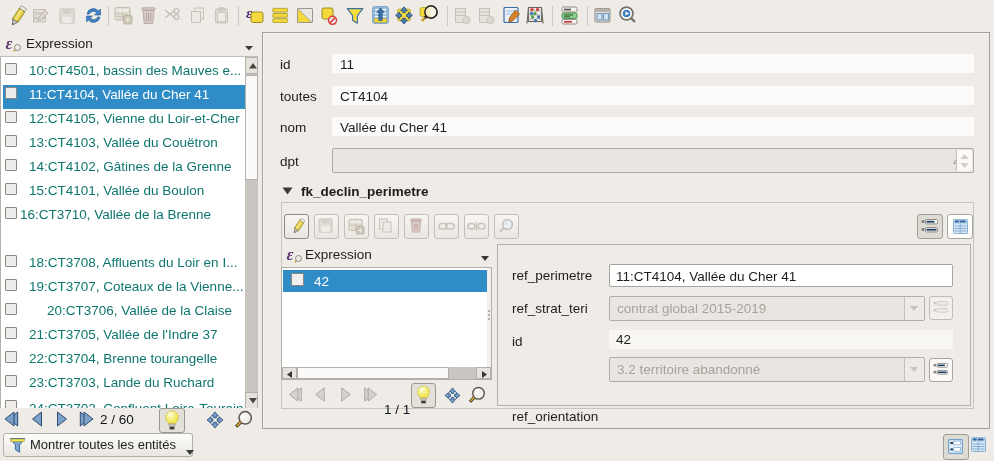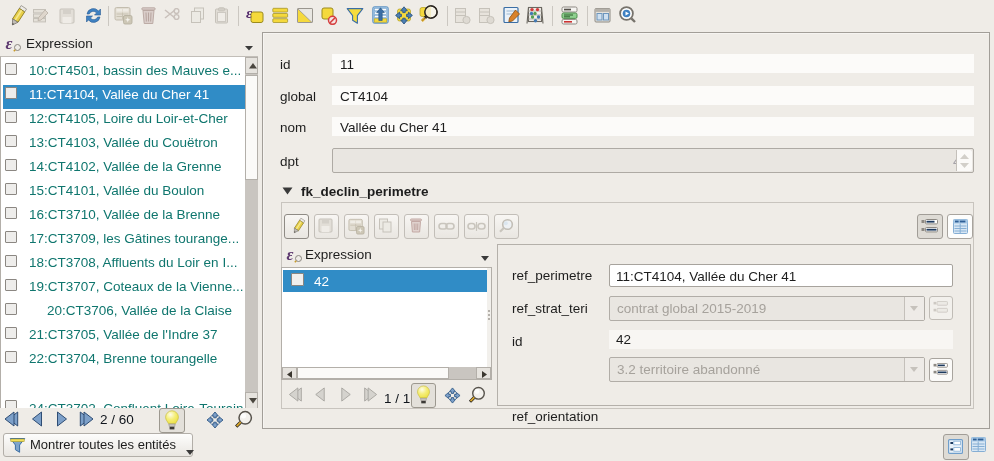--- a/index.html
+++ b/index.html
@@ -220,61 +220,61 @@
   <div class="row" style="top:4px;">
       <span class="cb"></span>
       <span style="position:absolute;left:26px;top:2px;">10:CT4501, bassin des Mauves e...</span>
     </div>
   <div class="row" style="top:28px;background:#308cc6;color:#ffffff;width:243px;">
       <span class="cb" style="border-color:#8a8681;"></span>
       <span style="position:absolute;left:26px;top:2px;">11:CT4104, Vallée du Cher 41</span>
     </div>
   <div class="row" style="top:52px;">
       <span class="cb"></span>
-      <span style="position:absolute;left:26px;top:2px;">12:CT4105, Loire du Loir-et-Cher</span>
+      <span style="position:absolute;left:26px;top:2px;">12:CT4105, Vienne du Loir-et-Cher</span>
     </div>
   <div class="row" style="top:76px;">
       <span class="cb"></span>
       <span style="position:absolute;left:26px;top:2px;">13:CT4103, Vallée du Couëtron</span>
     </div>
   <div class="row" style="top:100px;">
       <span class="cb"></span>
-      <span style="position:absolute;left:26px;top:2px;">14:CT4102, Vallée de la Grenne</span>
+      <span style="position:absolute;left:26px;top:2px;">14:CT4102, Gâtines de la Grenne</span>
     </div>
   <div class="row" style="top:124px;">
       <span class="cb"></span>
       <span style="position:absolute;left:26px;top:2px;">15:CT4101, Vallée du Boulon</span>
     </div>
   <div class="row" style="top:148px;">
       <span class="cb"></span>
-      <span style="position:absolute;left:26px;top:2px;">16:CT3710, Vallée de la Brenne</span>
-    </div>
-  <div class="row" style="top:172px;">
-      <span class="cb"></span>
-      <span style="position:absolute;left:26px;top:2px;">17:CT3709, les Gâtines tourange...</span>
+      <span style="position:absolute;left:17px;top:2px;">16:CT3710, Vallée de la Brenne</span>
     </div>
   <div class="row" style="top:196px;">
       <span class="cb"></span>
       <span style="position:absolute;left:26px;top:2px;">18:CT3708, Affluents du Loir en I...</span>
     </div>
   <div class="row" style="top:220px;">
       <span class="cb"></span>
       <span style="position:absolute;left:26px;top:2px;">19:CT3707, Coteaux de la Vienne...</span>
     </div>
   <div class="row" style="top:244px;">
       <span class="cb"></span>
       <span style="position:absolute;left:44px;top:2px;">20:CT3706, Vallée de la Claise</span>
     </div>
   <div class="row" style="top:268px;">
       <span class="cb"></span>
       <span style="position:absolute;left:26px;top:2px;">21:CT3705, Vallée de l'Indre 37</span>
     </div>
   <div class="row" style="top:292px;">
       <span class="cb"></span>
       <span style="position:absolute;left:26px;top:2px;">22:CT3704, Brenne tourangelle</span>
+    </div>
+  <div class="row" style="top:316px;">
+      <span class="cb"></span>
+      <span style="position:absolute;left:26px;top:2px;">23:CT3703, Lande du Ruchard</span>
     </div>
   <div class="row" style="top:341px;">
       <span class="cb"></span>
       <span style="position:absolute;left:26px;top:3px;">24:CT3702, Confluent Loire-Tourain</span>
     </div>
 
   <div class="abs" style="left:244px;top:0;width:13px;height:352px;background:#c9c5c0;">
     <div class="abs" style="left:0;top:0;width:13px;height:17px;background:#e6e3de;border:1px solid #b3afa9;box-sizing:border-box;">
       <svg class="abs" style="left:2.5px;top:5px" width="8" height="6" viewBox="0 0 8 6">
           <path d="M4 0 L8 5.5 L0 5.5 Z" fill="#4a463f"></path>
@@ -365,21 +365,21 @@
   <line x1="1.5" y1="9.5" x2="13.5" y2="9.5" stroke="#85aed4"></line>
   <line x1="1.5" y1="12" x2="13.5" y2="12" stroke="#85aed4"></line>
 </svg>
 
 <div class="abs" style="left:262px;top:32px;width:728px;height:397px;border:1px solid #a29e98;box-sizing:border-box;background:#efece7;box-shadow:inset 1px 1px 0 #f6f4f1;"></div>
 
 <div class="lbl" style="left:280px;top:57px;">id</div>
 <div class="field" style="left:332px;top:54px;width:642px;height:19px;"></div>
 <div class="ftext" style="left:340px;top:57px;">11</div>
 
-<div class="lbl" style="left:280px;top:89px;">global</div>
+<div class="lbl" style="left:280px;top:89px;">toutes</div>
 <div class="field" style="left:332px;top:86px;width:642px;height:19px;"></div>
 <div class="ftext" style="left:340px;top:89px;">CT4104</div>
 
 <div class="lbl" style="left:280px;top:120px;">nom</div>
 <div class="field" style="left:332px;top:117px;width:642px;height:19px;"></div>
 <div class="ftext" style="left:340px;top:120px;">Vallée du Cher 41</div>
 
 <div class="lbl" style="left:280px;top:154px;">dpt</div>
 <div class="abs" style="left:332px;top:148px;width:642px;height:25px;background:#e9e6e1;border:1px solid #aeaaa4;border-radius:2px;box-sizing:border-box;">
   <div class="abs" style="right:5px;top:5px;font-size:13.5px;color:#a5a2a8;">41</div>
@@ -535,21 +535,21 @@
   <svg class="abs" style="left:33px;top:4px" width="12" height="15" viewBox="0 0 12 16">
     <path d="M10.5 1 L10.5 15 L1.5 8 Z" fill="#d5d3ce" stroke="#a8a5a0"></path>
   </svg>
   <svg class="abs" style="left:59px;top:4px" width="12" height="15" viewBox="0 0 12 16">
     <path d="M1.5 1 L1.5 15 L10.5 8 Z" fill="#d5d3ce" stroke="#a8a5a0"></path>
   </svg>
   <svg class="abs" style="left:82px;top:4px" width="15" height="15" viewBox="0 0 15 16">
     <path d="M1.3 1 L1.3 15 L10.3 8 Z" fill="#d5d3ce" stroke="#a8a5a0"></path>
     <path d="M5 1 L5 15 L14 8 Z" fill="#d5d3ce" stroke="#a8a5a0"></path>
   </svg>
-  <div class="lbl" style="left:103px;top:8px;color:#10151c;">1 / 1</div>
+  <div class="lbl" style="left:103px;top:19px;color:#10151c;">1 / 1</div>
   <div class="btn" style="left:130px;top:0px;width:23px;height:23px;background:#e3e0da;border-color:#9c988f;">
     <svg class="abs" style="left:4px;top:1px" width="15" height="20" viewBox="0 0 16 21">
       <defs>
           <radialGradient id="bg2" cx="0.38" cy="0.3" r="0.75">
         <stop offset="0" stop-color="#fdfce9"></stop>
             <stop offset="0.5" stop-color="#f5ee7a"></stop>
             <stop offset="1" stop-color="#ece143"></stop>
       </radialGradient>
         </defs>
       <path d="M8 0.8 A6.4 6.4 0 0 1 14.4 7.2 C14.4 10.2 12.2 11.6 11.6 13.6 L4.4 13.6 C3.8 11.6 1.6 10.2 1.6 7.2 A6.4 6.4 0 0 1 8 0.8 Z" fill="url(#bg2)" stroke="#c9bd3f" stroke-width="0.7"></path>

